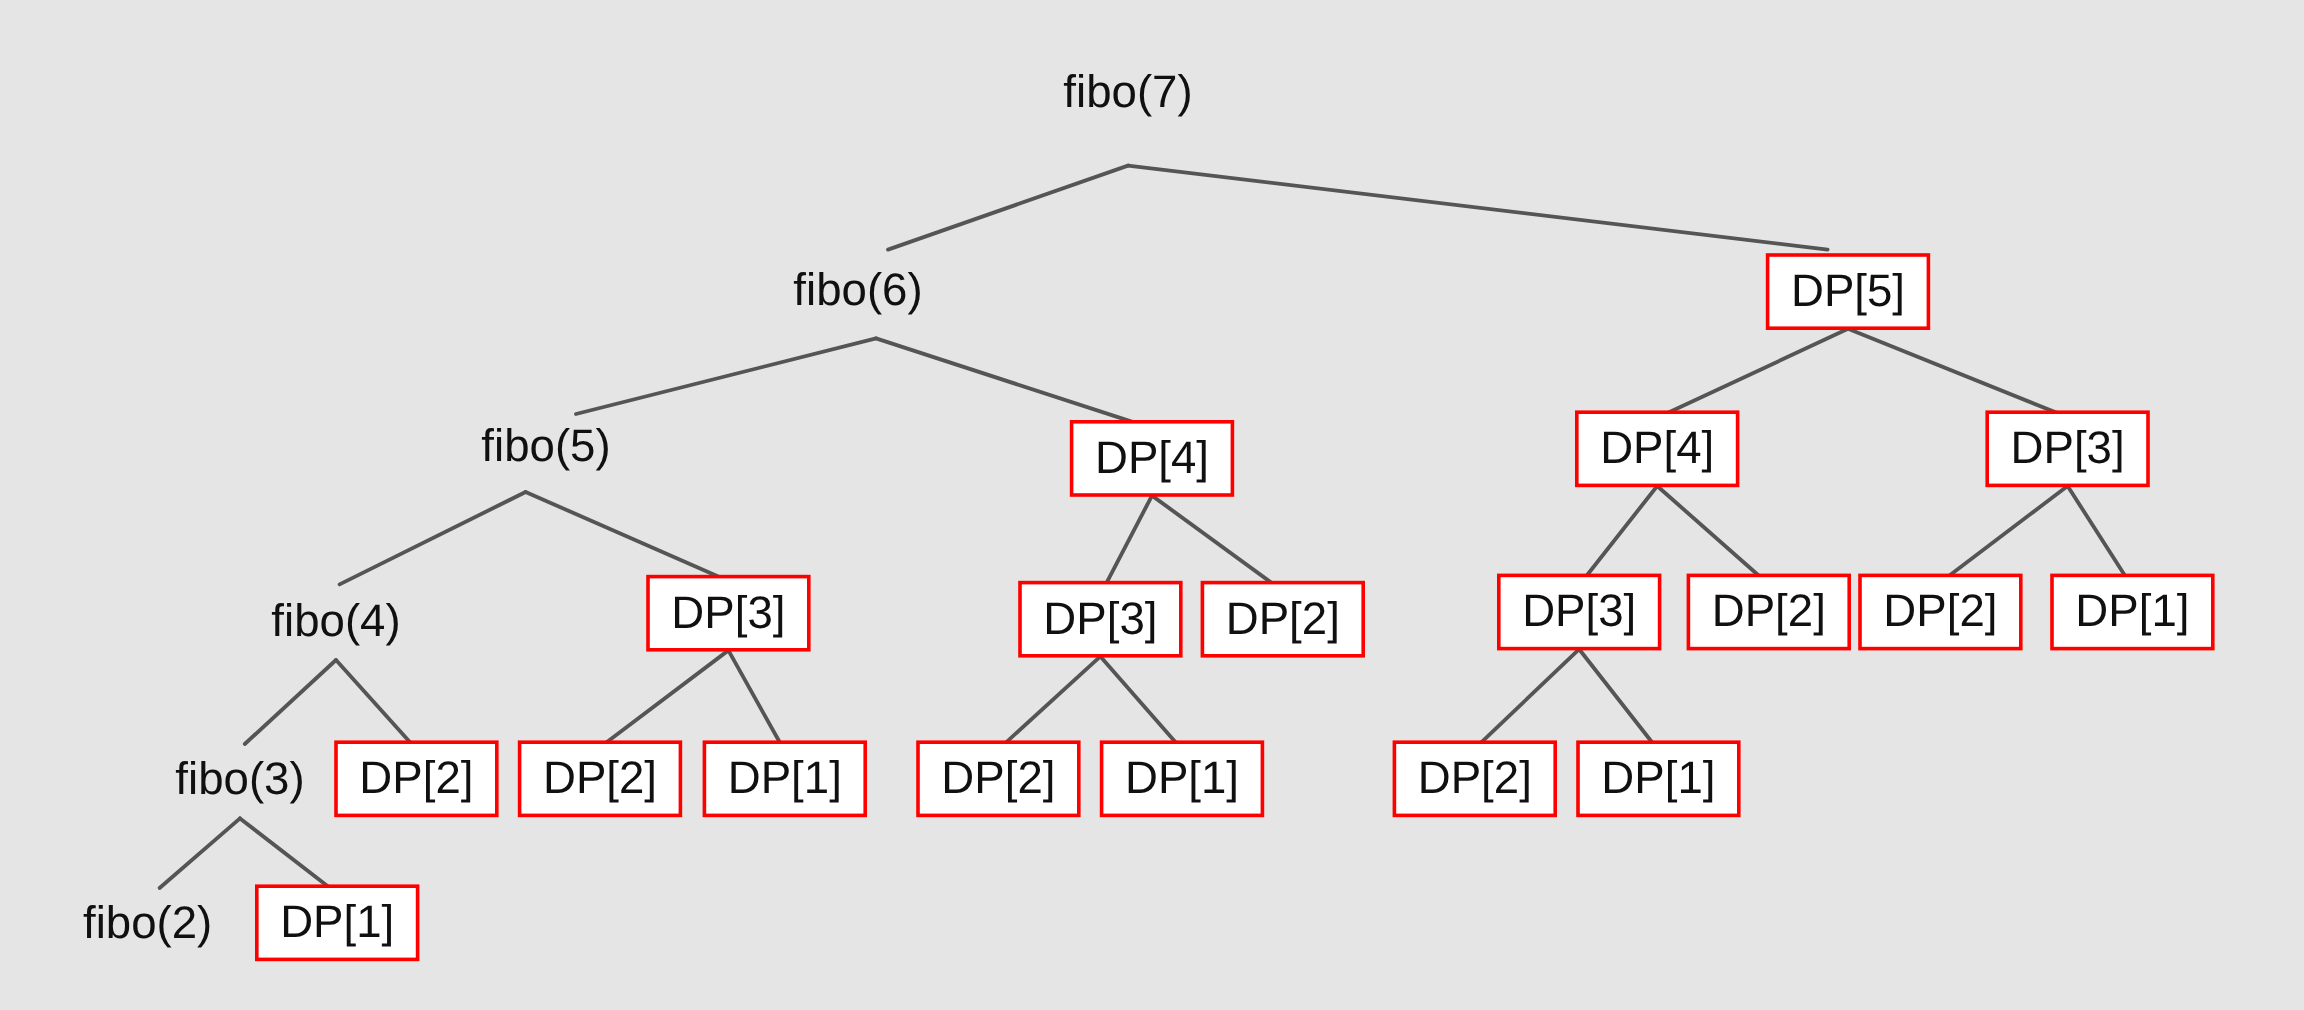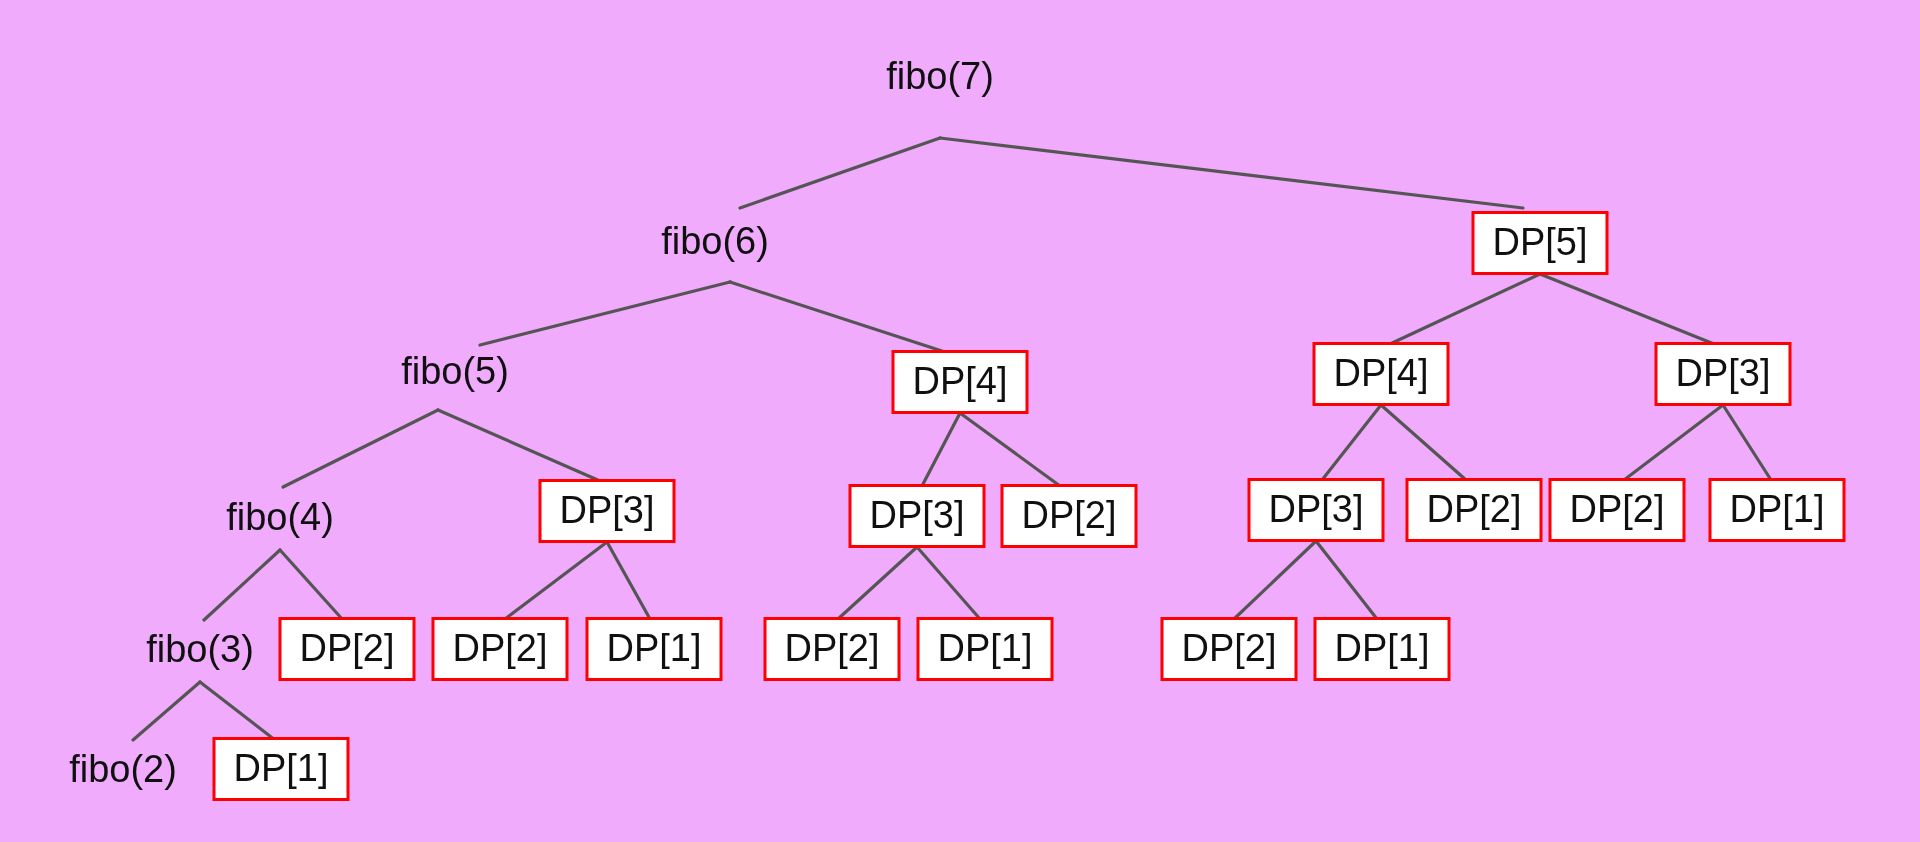--- a/index.html
+++ b/index.html
@@ -10,21 +10,21 @@
   body {
     width: 1920px;
     height: 842px;
     overflow: hidden;
     font-family: "Liberation Sans", sans-serif;
   }
   #diagram-root {
     position: relative;
     width: 1920px;
     height: 842px;
-    background: #f0abfc;
+    background: #e5e5e5;
   }
   svg.tree-canvas {
     position: absolute;
     left: 0;
     top: 0;
     width: 1920px;
     height: 842px;
     display: block;
   }
   .edge-line {

